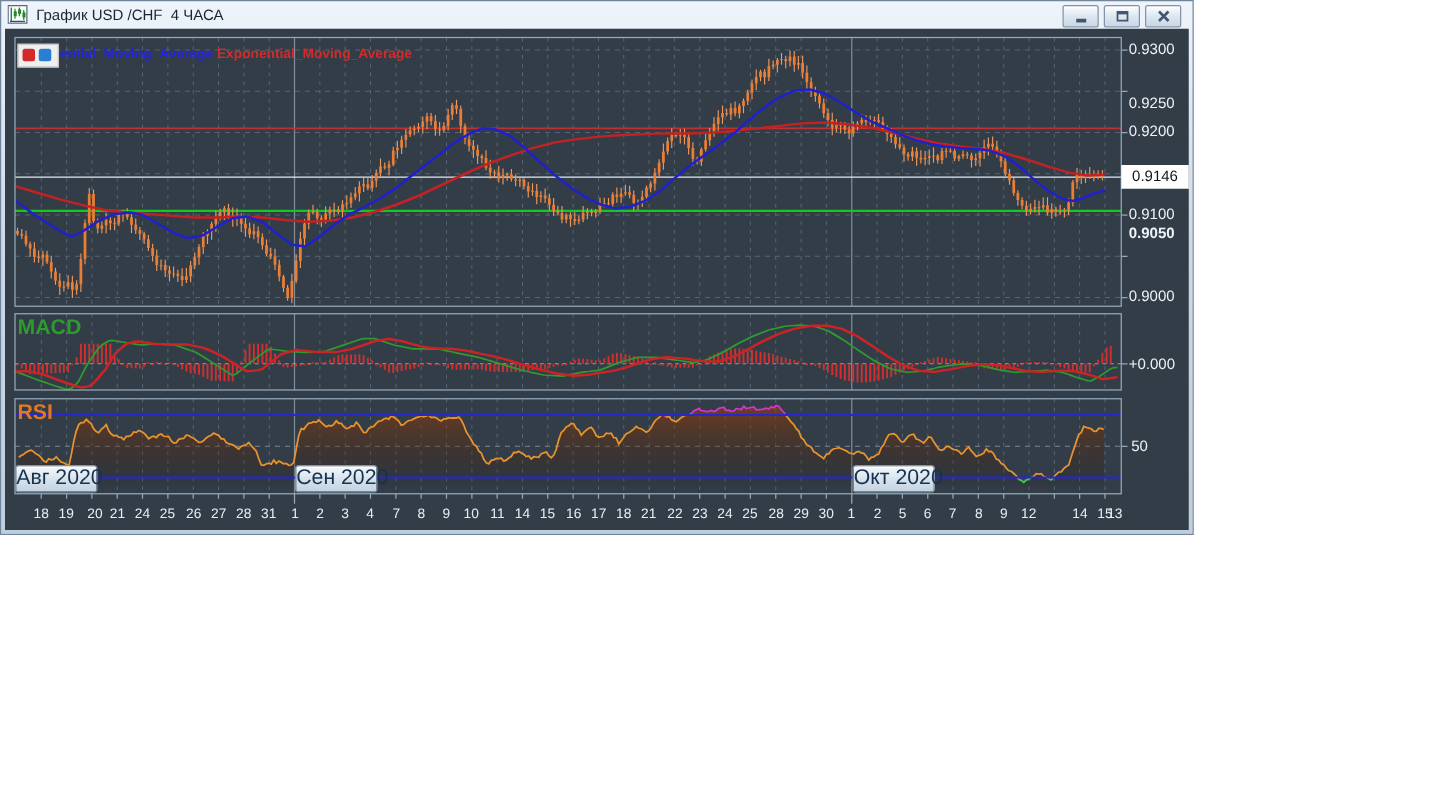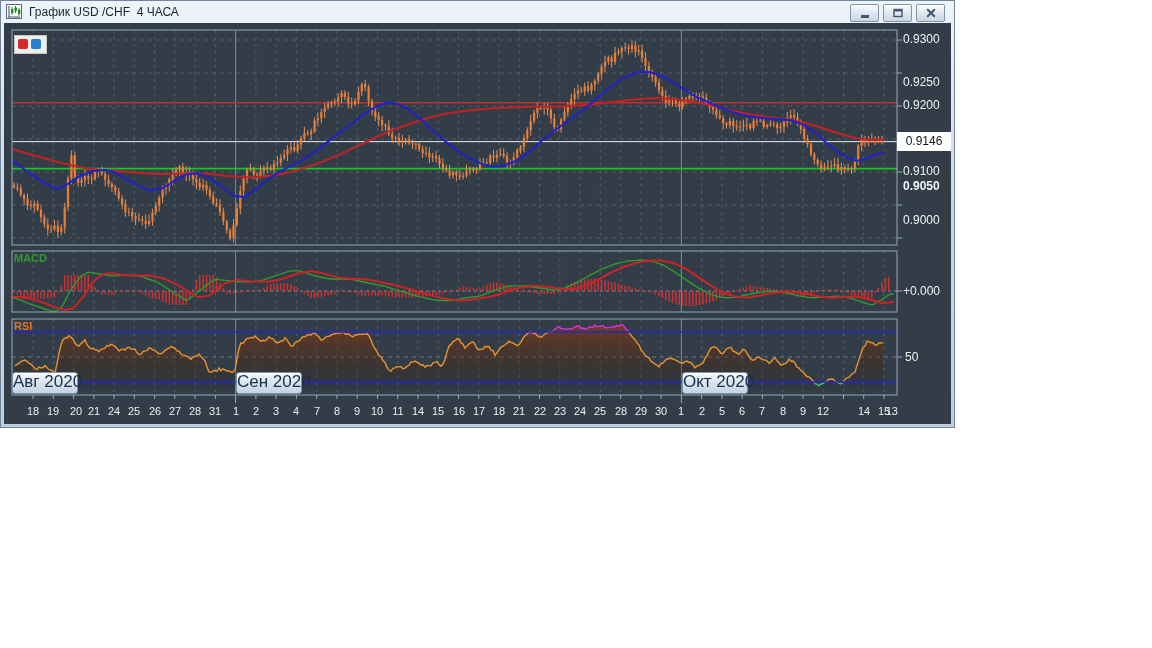--- a/index.html
+++ b/index.html
@@ -19,21 +19,21 @@
   .legend-box{left:10px;top:12px;width:31px;height:17px;background:#efefef;border:1px solid #c8c8c8;}
   .chip{position:absolute;top:3px;width:10px;height:10px;border-radius:2px;}
   .legend-txt{left:44px;top:14px;font-size:11px;font-weight:bold;letter-spacing:0;}
   .plabel{position:absolute;left:899px;font-size:12px;color:#eef3f7;}
   .dlabel{position:absolute;top:382px;width:22px;text-align:center;font-size:11px;color:#e9eef3;}
   .badge{left:893px;top:109px;width:54px;height:19px;background:#ffffff;color:#10151a;
     font-size:12px;text-align:center;line-height:19px;}
   .mbtn{position:absolute;top:349px;width:64px;height:20px;border:1px solid #7d93a8;border-radius:3px;
     background:linear-gradient(#f6f9fc,#d9e3ed 50%,#c4d3e1);color:#16324f;font-size:17px;
     text-align:center;line-height:18px;box-shadow:inset 0 1px 0 #fff;}
-  .panel-lab{font-size:11px;font-weight:bold;}
+  .panel-lab{font-size:17px;font-weight:bold;}
 </style>
 </head>
 <body>
 
 <div class="win">
   <div class="tbar">
     <svg class="ticon" viewBox="0 0 17 16">
       <rect x="0.5" y="0.5" width="15" height="14" fill="#fdfdfd" stroke="#5a6b7c"></rect>
       <line x1="3" y1="2" x2="3" y2="13" stroke="#35506b" stroke-width="1"></line>
       <line x1="2" y1="13" x2="14" y2="13" stroke="#35506b" stroke-width="1"></line>
@@ -1062,37 +1062,42 @@
         <line x1="893" y1="182.0" x2="898" y2="182.0" stroke="#93a9bb" stroke-width="1"></line>
         <line x1="893" y1="215.0" x2="898" y2="215.0" stroke="#93a9bb" stroke-width="1"></line>
         <line x1="893" y1="268" x2="898" y2="268" stroke="#93a9bb" stroke-width="1"></line>
         <line x1="893" y1="334" x2="898" y2="334" stroke="#93a9bb" stroke-width="1"></line>
       </svg>
 
     <div class="hud legend-box">
       <span class="chip" style="left: 3px; background: rgb(212, 42, 42);"></span>
       <span class="chip" style="left: 16px; background: rgb(42, 127, 212);"></span>
     </div>
+    <div class="hud legend-txt">
+      <span id="leg1" style="color: rgb(36, 36, 228);">ential_Moving_Average</span>
+      <span> </span>
+      <span id="leg2" style="color: rgb(212, 42, 42);">Exponential_Moving_Average</span>
+    </div>
 
     <div class="hud panel-lab" style="left: 10px; top: 229px; color: rgb(46, 155, 46);">MACD</div>
     <div class="hud panel-lab" style="left: 10px; top: 297px; color: rgb(224, 120, 40);">RSI</div>
 
     <div class="hud badge">0.9146</div>
     <div class="hud plabel" style="top:261px">+0.000</div>
     <div class="hud plabel" style="left:901px;top:327px">50</div>
 
     <div class="hud mbtn" style="left:8px">Авг 2020</div>
     <div class="hud mbtn" style="left:232px">Сен 2020</div>
     <div class="hud mbtn" style="left:678px">Окт 2020</div>
   <span class="plabel" style="top: 9px;">0.9300</span>
       <span class="plabel" style="top: 52px;">0.9250</span>
       <span class="plabel" style="top: 75px;">0.9200</span>
       <span class="plabel" style="top: 141px;">0.9100</span>
       <span class="plabel" style="top: 156px; font-weight: bold;">0.9050</span>
-      <span class="plabel" style="top: 190px;">0.9000</span>
+      <span class="plabel" style="top: 207px;">0.9000</span>
       <span class="dlabel" style="left: 18px;">18</span>
       <span class="dlabel" style="left: 38px;">19</span>
       <span class="dlabel" style="left: 61px;">20</span>
       <span class="dlabel" style="left: 79px;">21</span>
       <span class="dlabel" style="left: 99px;">24</span>
       <span class="dlabel" style="left: 119px;">25</span>
       <span class="dlabel" style="left: 140px;">26</span>
       <span class="dlabel" style="left: 160px;">27</span>
       <span class="dlabel" style="left: 180px;">28</span>
       <span class="dlabel" style="left: 200px;">31</span>

